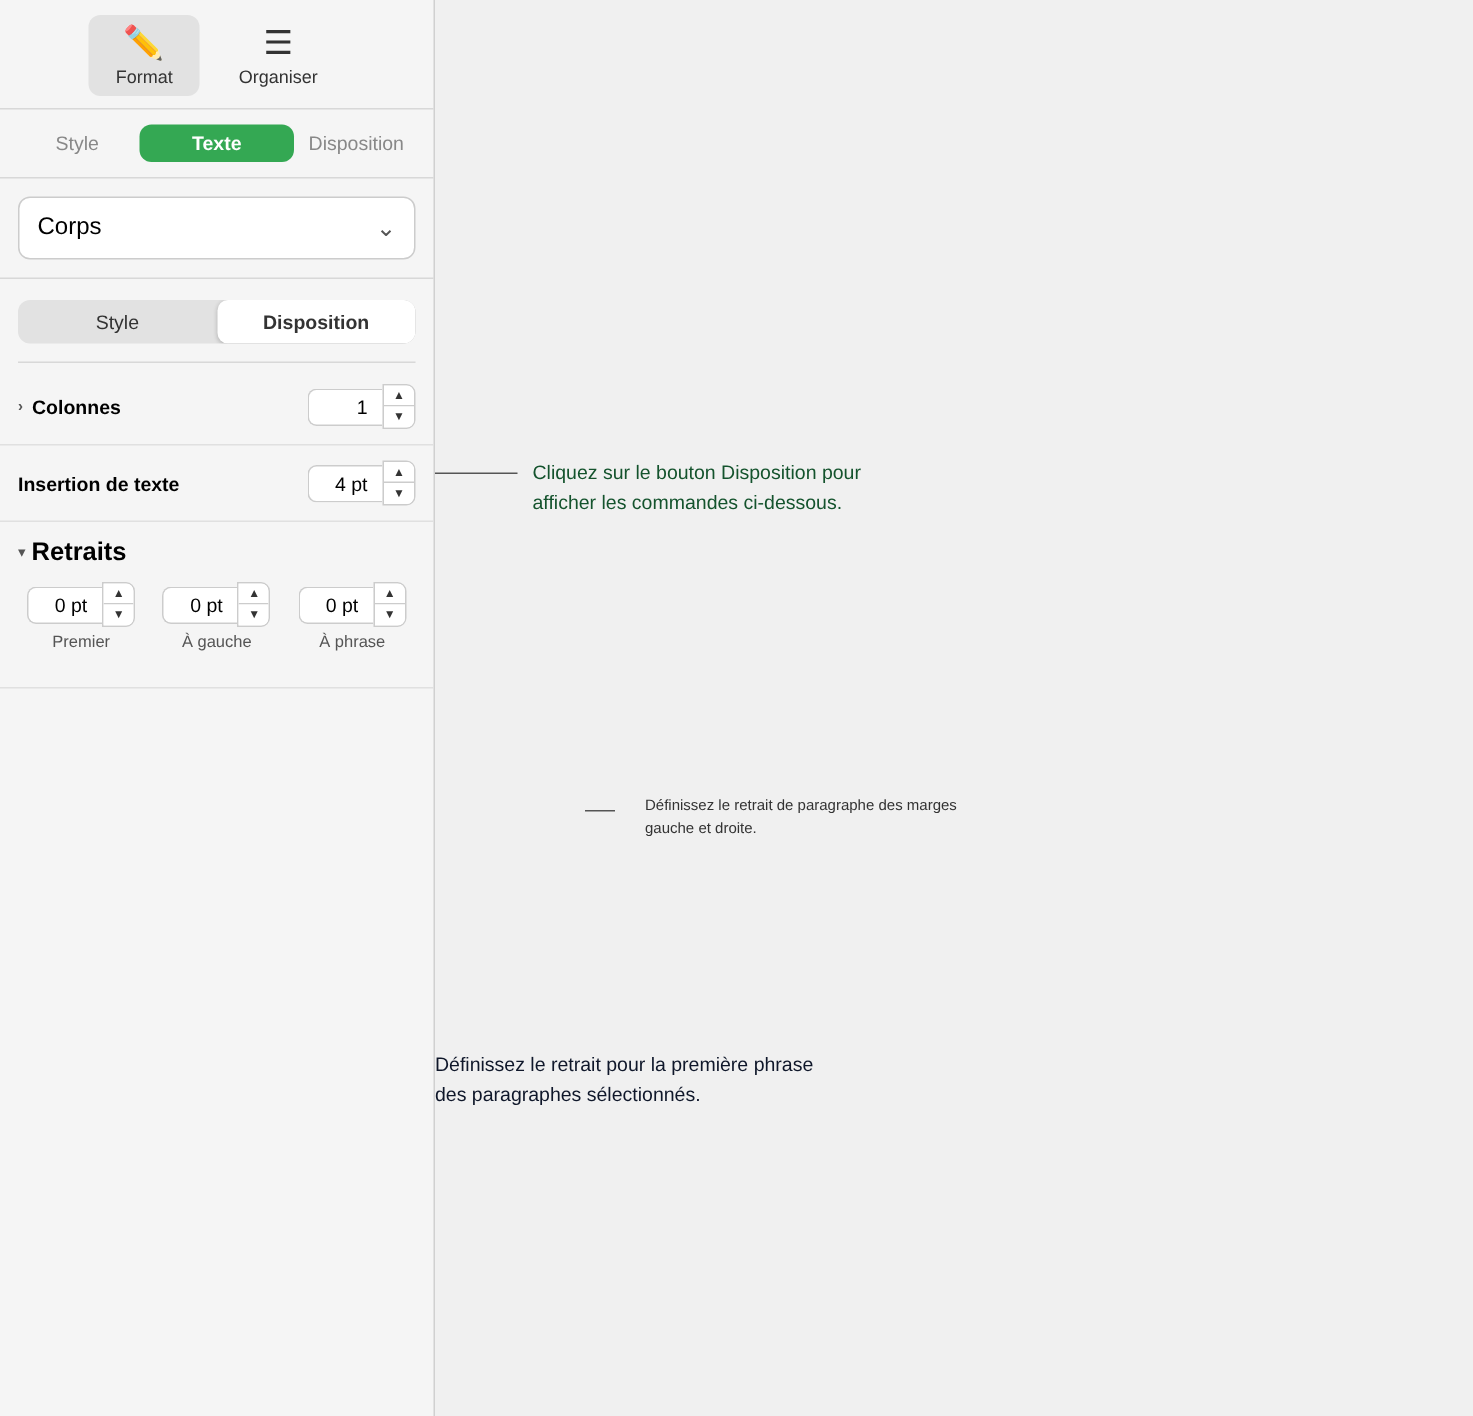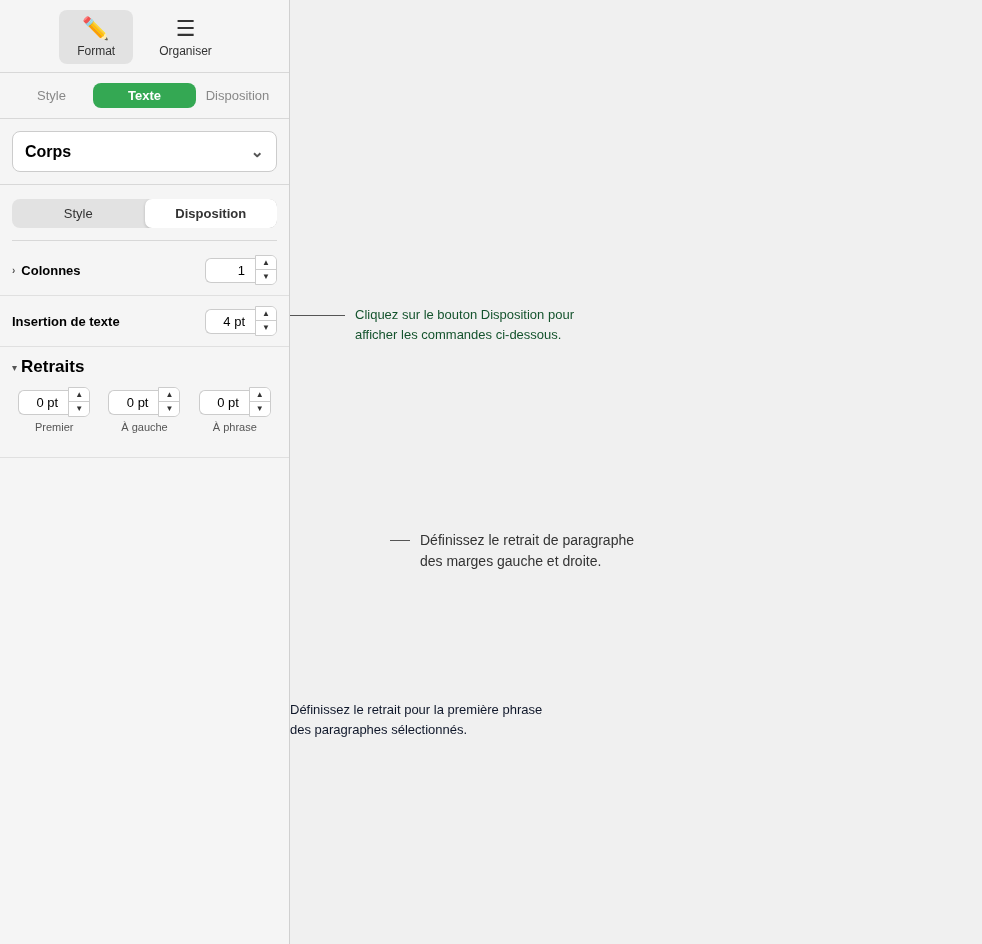--- a/index.html
+++ b/index.html
@@ -95,21 +95,21 @@
       border-bottom: 1px solid #d8d8d8;
     }
 
     .dropdown-select {
       width: 100%;
       background: white;
       border: 1px solid #ccc;
       border-radius: 8px;
       padding: 10px 12px;
       font-size: 16px;
-      font-weight: 700;
+      font-weight: 400;
       color: #000;
       display: flex;
       flex-direction: row;
       align-items: center;
       justify-content: space-between;
       cursor: pointer;
     }
 
     .dropdown-select .chevron {
       font-size: 16px;
@@ -375,21 +375,21 @@
 
   <div style="position:absolute; top:305px; left:0; display:flex; flex-direction:row; align-items:flex-start;">
     <div style="width:55px; border-top:1px solid #555; margin-top:10px;"></div>
     <div style="font-size:13px; color:#14532d; margin-left:10px; max-width:230px; line-height:1.5;">Cliquez sur le bouton
 Disposition pour afficher les
 commandes ci-dessous.</div>
   </div>
 
   <div style="position:absolute; top:530px; left:100px; display:flex; flex-direction:row; align-items:flex-start;">
     <div style="width:20px; border-top:1px solid #555; margin-top:10px;"></div>
-    <div style="font-size:14px; color:#333; margin-left:10px; max-width:230px; line-height:1.5;">Définissez le retrait de
+    <div style="font-size:10px; color:#333; margin-left:20px; max-width:230px; line-height:1.5;">Définissez le retrait de
 paragraphe des marges
 gauche et droite.</div>
   </div>
 
   <div style="position:absolute; top:700px; left:0; display:flex; flex-direction:column; align-items:flex-start;">
     <div style="font-size:13px; color:#0f172a; max-width:260px; line-height:1.5;">Définissez le retrait pour
 la première phrase des
 paragraphes sélectionnés.</div>
   </div>
 

